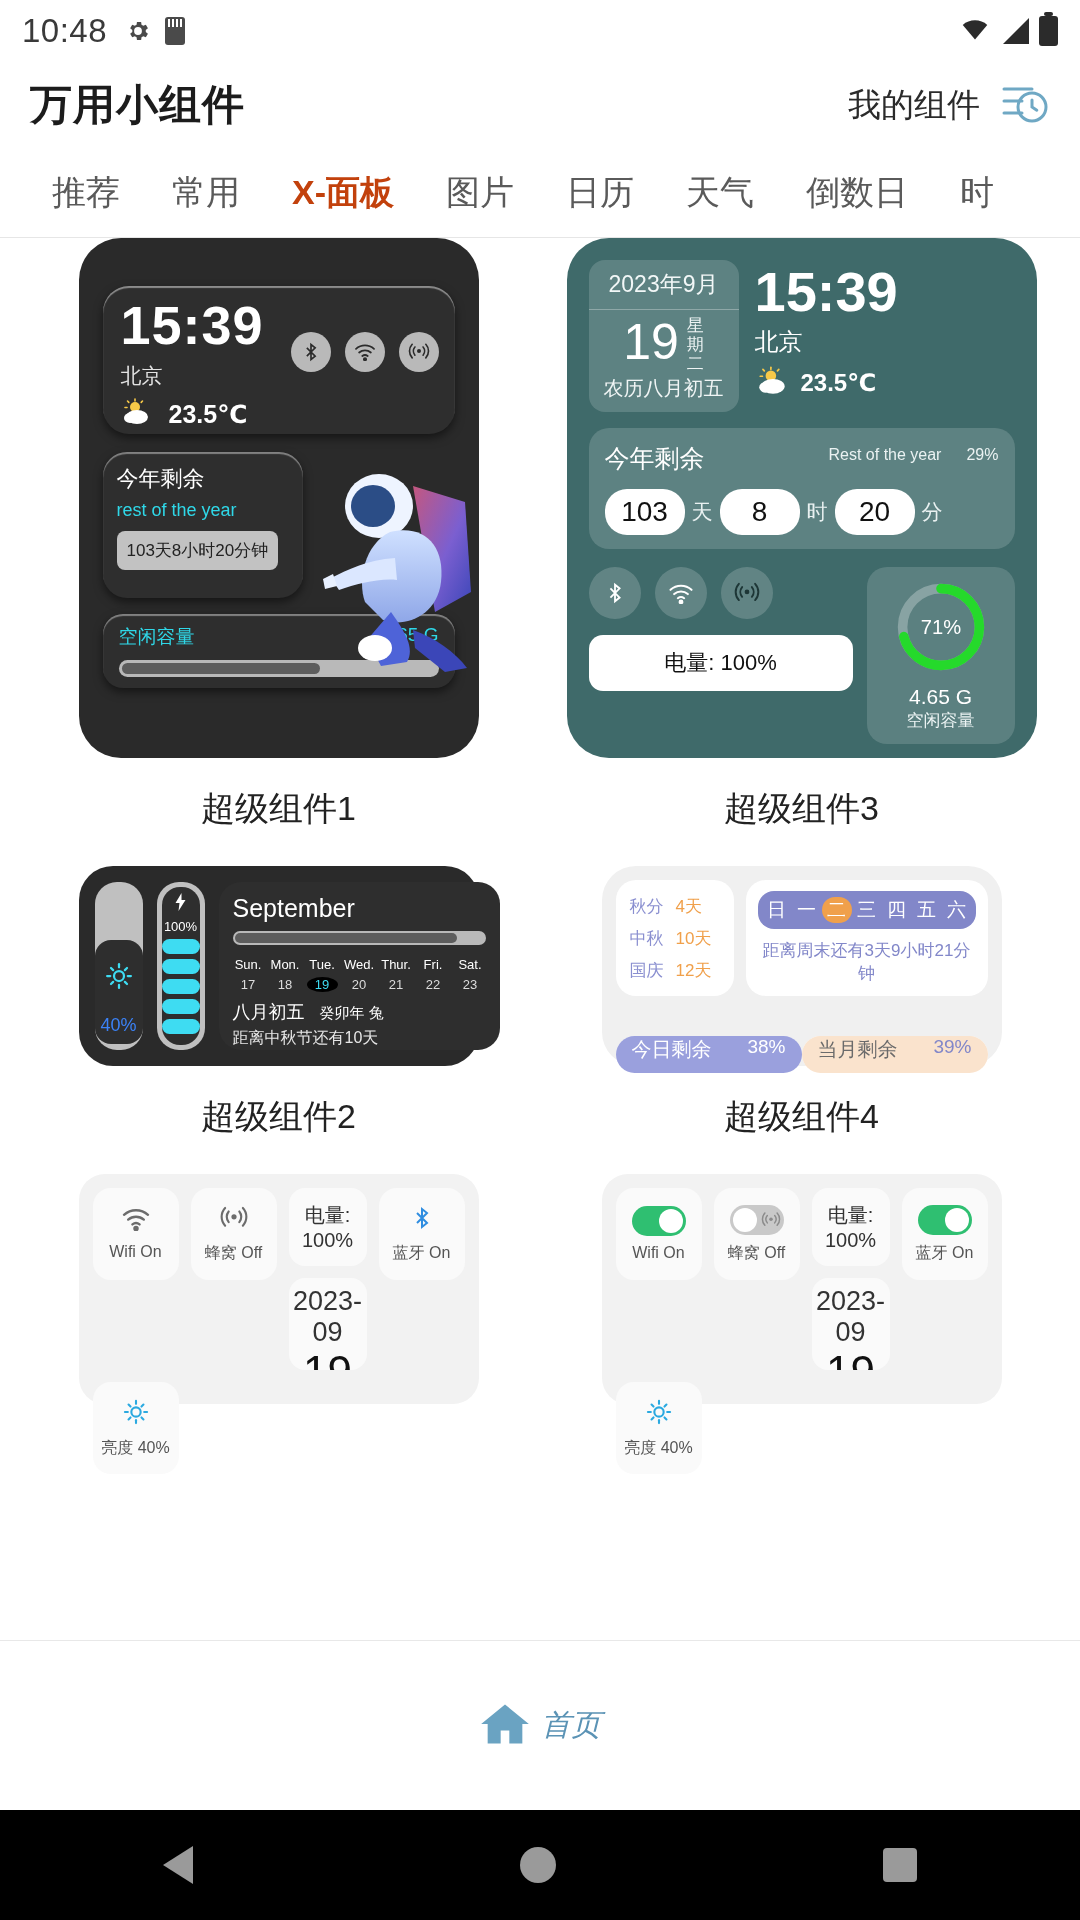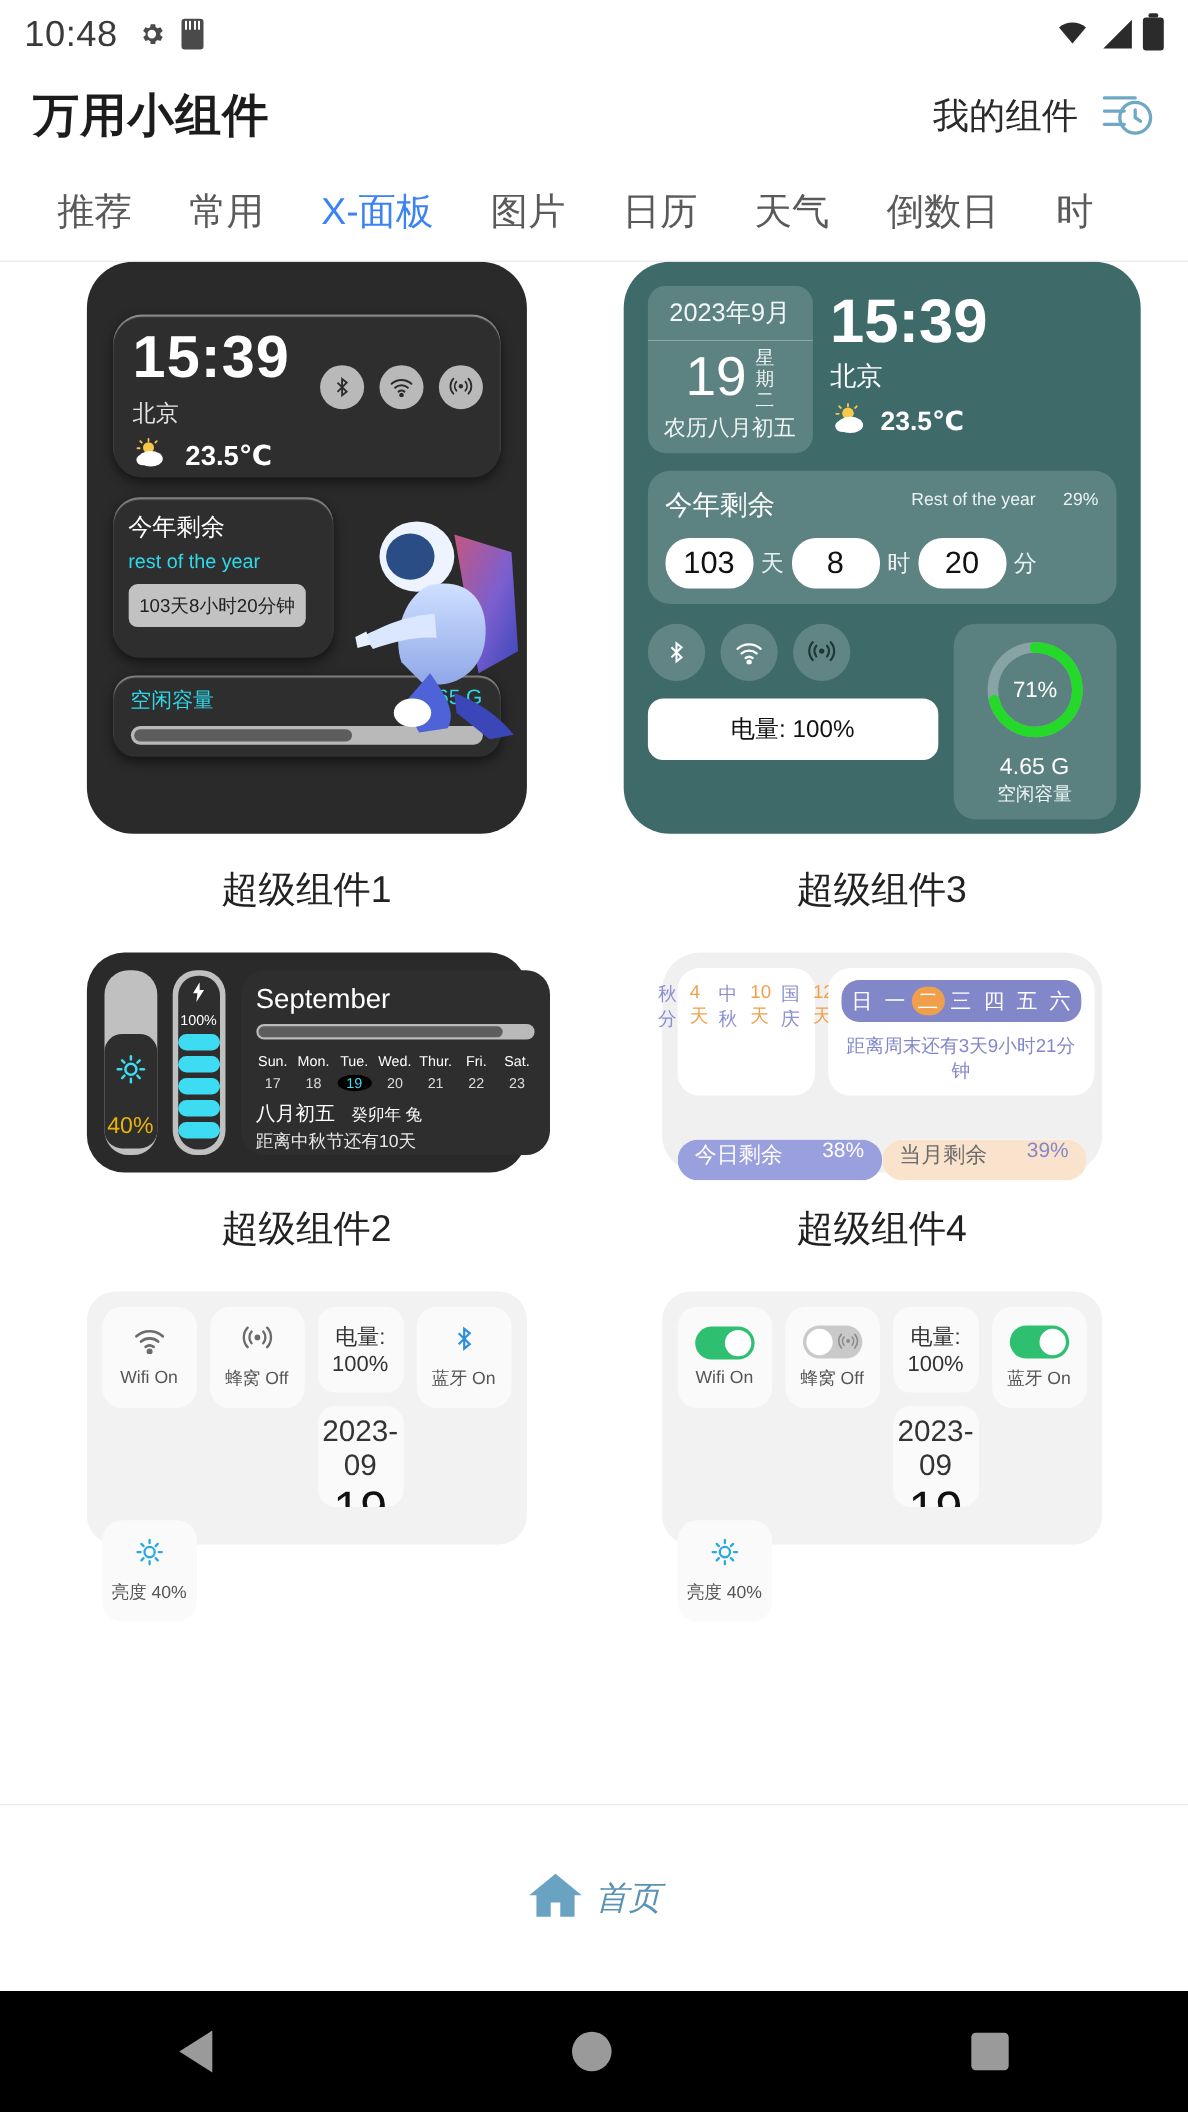--- a/index.html
+++ b/index.html
@@ -31,21 +31,21 @@
   .app-title { font-size: 42px; font-weight: 700; color:#1c1c1c; letter-spacing:1px;}
   .appbar-right { margin-left:auto; display:flex; align-items:center; gap:14px;}
   .mywidget-label { font-size: 33px; color:#2b2b2b; }
 
   
   .tabs {
     height: 90px; display:flex; align-items:center; gap:0;
     padding-left: 26px; border-bottom: 1px solid #e6e6e6; overflow:hidden;text-align:center;
   }
   .tab { font-size: 34px; color:#5a5a5a; padding: 0 26px; white-space:nowrap; }
-  .tab.active { color:#3b82f6; }
+  .tab.active { color:#c2410c;font-weight:bold; }
 
   
   .content { position:absolute; top:238px; left:0; right:0; bottom:170px; overflow:hidden; }
   .grid { display:grid; grid-template-columns: 1fr 1fr; column-gap: 26px; row-gap: 0; padding: 0 30px; }
   .cell { display:flex; flex-direction:column; align-items:center; }
   .cell-caption { font-size:34px; color:#222; margin: 28px 0 34px; }
 
   
   .w1 {
     width: 400px; height: 520px; background:#2a2a2a; border-radius:42px;
@@ -107,42 +107,42 @@
   .w3-batt { margin-top:16px; background:#fff; border-radius:14px; padding:13px 0; text-align:center; font-size:22px; color:#111;}
   .w3-ring-card { width:148px; background:rgba(255,255,255,.15); border-radius:20px; padding:12px 0; text-align:center;}
   .ring { width:96px;height:96px; margin:0 auto;}
   .w3-ring-v { font-size:21px; color:#fff; margin-top:6px;}
   .w3-ring-l { font-size:17px; color:#eef5f5;}
 
   
   .w2 { width:400px; height:200px; background:#2a2a2a; border-radius:34px; padding:16px; display:flex; gap:14px;}
   .w2-bright { width:62px; background:#c0c0c0; border-radius:22px; position:relative; display:flex; align-items:flex-end; justify-content:center; padding-bottom:6px;}
   .w2-bright-in { width:48px; height:104px; background:#2e2e2e; border-radius:16px; display:flex; flex-direction:column; align-items:center; justify-content:flex-end; padding-bottom:8px;}
-  .w2-bright-v { font-size:21px; color:#eab308;margin-top:20px;}
+  .w2-bright-v { font-size:18px; color:#3b82f6;margin-top:20px;}
   .w2-batt { width:62px; background:#c0c0c0; border-radius:22px; padding:5px; }
   .w2-batt-in { background:#2e2e2e; border-radius:18px; height:100%; display:flex; flex-direction:column; align-items:center; padding-top:6px; gap:5px;}
   .w2-batt-lbl { font-size:13px; color:#fff; text-align:center; line-height:1.1;}
   .w2-seg { width:38px; height:15px; background:#3edcf2; border-radius:8px;}
   .w2-cal { flex:1; background:#2e2e2e; border-radius:22px; padding:12px 14px;}
   .w2-mon { font-size:25px; color:#fff;}
   .w2-mon-bar { margin-top:8px; height:14px; background:#b9b9b9; border-radius:8px; position:relative;}
   .w2-mon-bar > i { position:absolute; left:2px; top:2px; height:10px; width:88%; background:#5d5d5d; border-radius:7px;}
   .w2-wk { display:flex; gap:6px; margin-top:12px; font-size:13px; color:#ffffff;}
   .w2-wk span { width:31px; text-align:center;}
   .w2-dates { display:flex; gap:6px; margin-top:5px; font-size:13px; color:#dcdcdc;}
   .w2-dates span { width:31px; text-align:center; }
   .w2-dates span.today { background:#000; color:#3edcf2; border-radius:50%; }
   .w2-lunar { margin-top:8px; font-size:18px; color:#fff;}
   .w2-lunar small { font-size:15px; margin-left:10px;}
   .w2-note { margin-top:4px; font-size:16px; color:#e8e8e8;}
 
   
   .w4 { width:400px; height:200px; background:#f0f0f0; border-radius:34px; padding:14px; display:flex; flex-direction:column; gap:12px;}
   .w4-row1 { display:flex; gap:12px; flex:1;}
-  .w4-fest { width:125px; background:#fff; border-radius:20px; padding:12px 14px; display:flex; flex-direction:row; justify-content:center; gap:9px;}
+  .w4-fest { width:125px; background:#fff; border-radius:20px; padding:12px 14px; display:flex; flex-direction:column; justify-content:center; gap:9px;}
   .w4-fest-r { display:flex; gap:12px; font-size:17px;}
   .w4-fest-n { color:#8a8fd0;}
   .w4-fest-d { color:#f0a04b;}
   .w4-week { flex:1; background:#fff; border-radius:20px; padding:11px 12px;}
   .w4-week-bar { background:#8287c9; border-radius:16px; display:flex; justify-content:space-around; align-items:center; padding:6px 4px; color:#fff; font-size:19px;}
   .w4-week-bar span { width:30px; text-align:center; }
   .w4-week-bar span.hl { background:#f0a04b; border-radius:13px; }
   .w4-week-note { margin-top:10px; font-size:17px; color:#8287c9; text-align:center;}
   .w4-row2 { display:flex; height:76px;margin-top:28px;}
   .w4-meter { flex:1; background:#fff; border-radius:20px; position:relative; overflow:hidden; display:flex; align-items:flex-end; }

